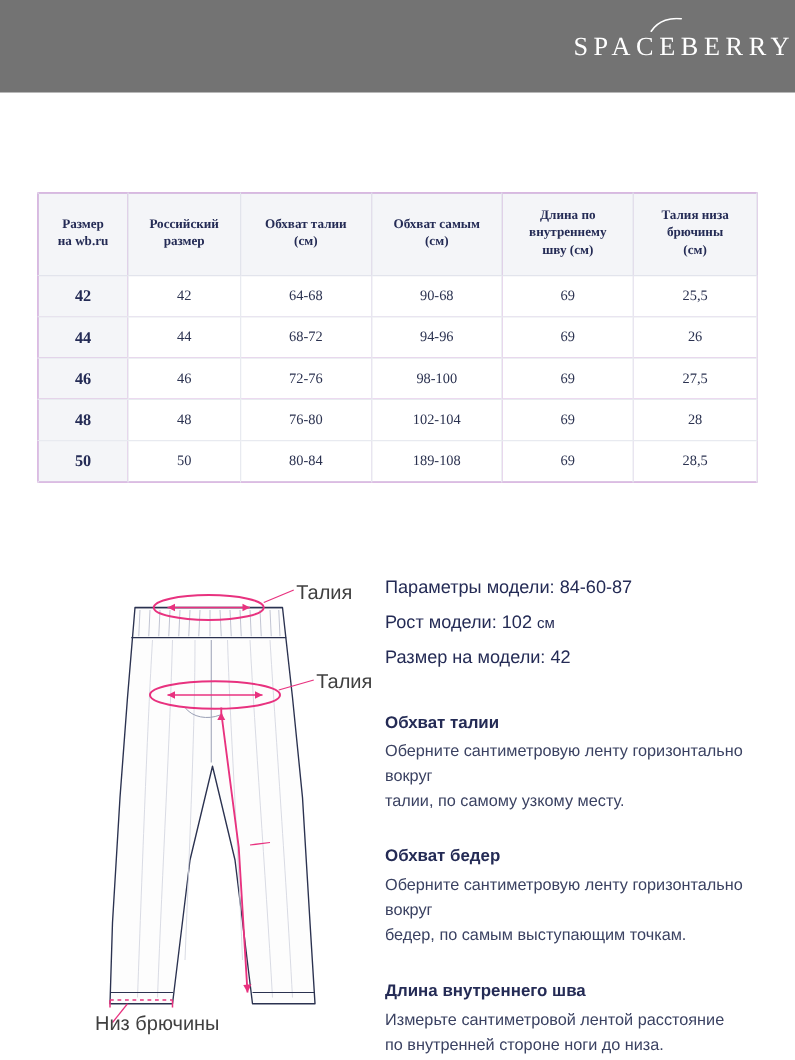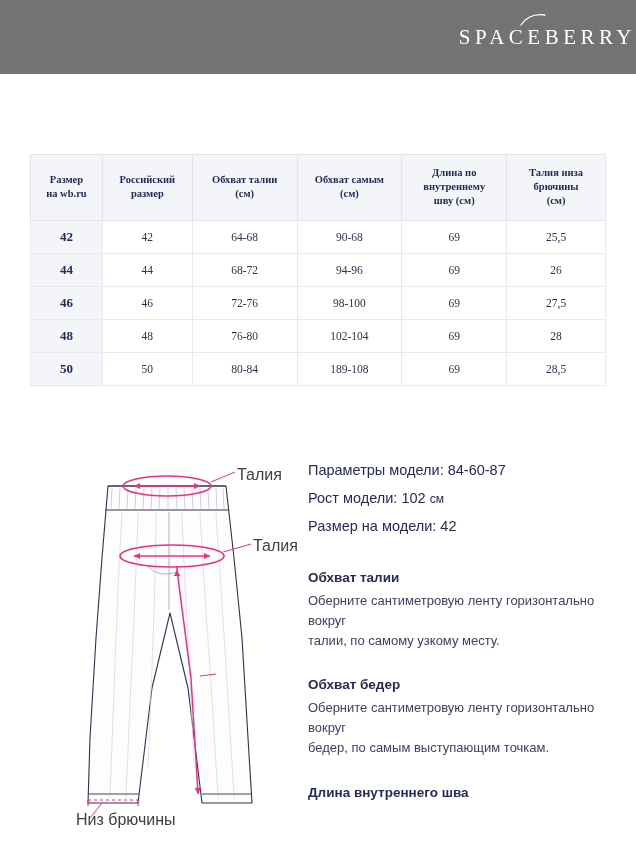--- a/index.html
+++ b/index.html
@@ -339,14 +339,18 @@
       <span>талии, по самому узкому месту.</span>
     </p>
 
     <h3>Обхват бедер</h3>
     <p>
       <span>Оберните сантиметровую ленту горизонтально вокруг</span><br>
       <span>бедер, по самым выступающим точкам.</span>
     </p>
 
     <h3>Длина внутреннего шва</h3>
+    <p>
+      <span>Измерьте сантиметровой лентой расстояние</span><br>
+      <span>по внутренней стороне ноги до низа.</span>
+    </p>
   </div>
 </div>
 
 </body></html>

